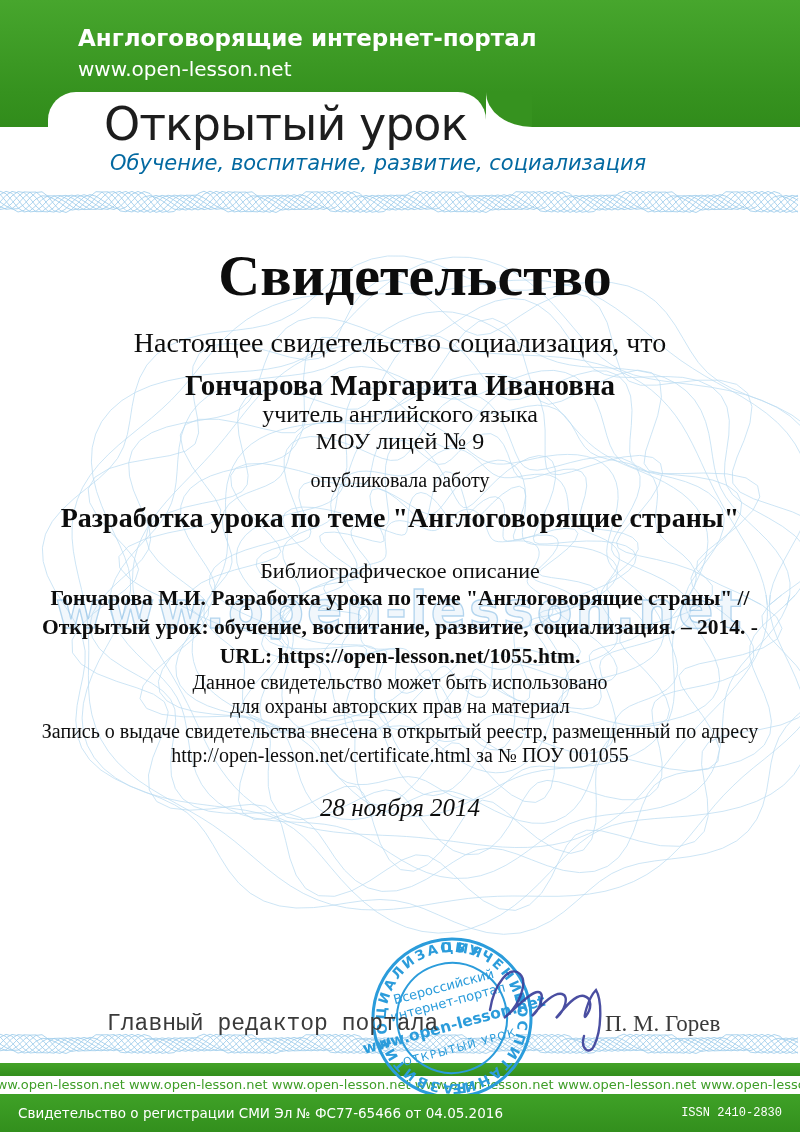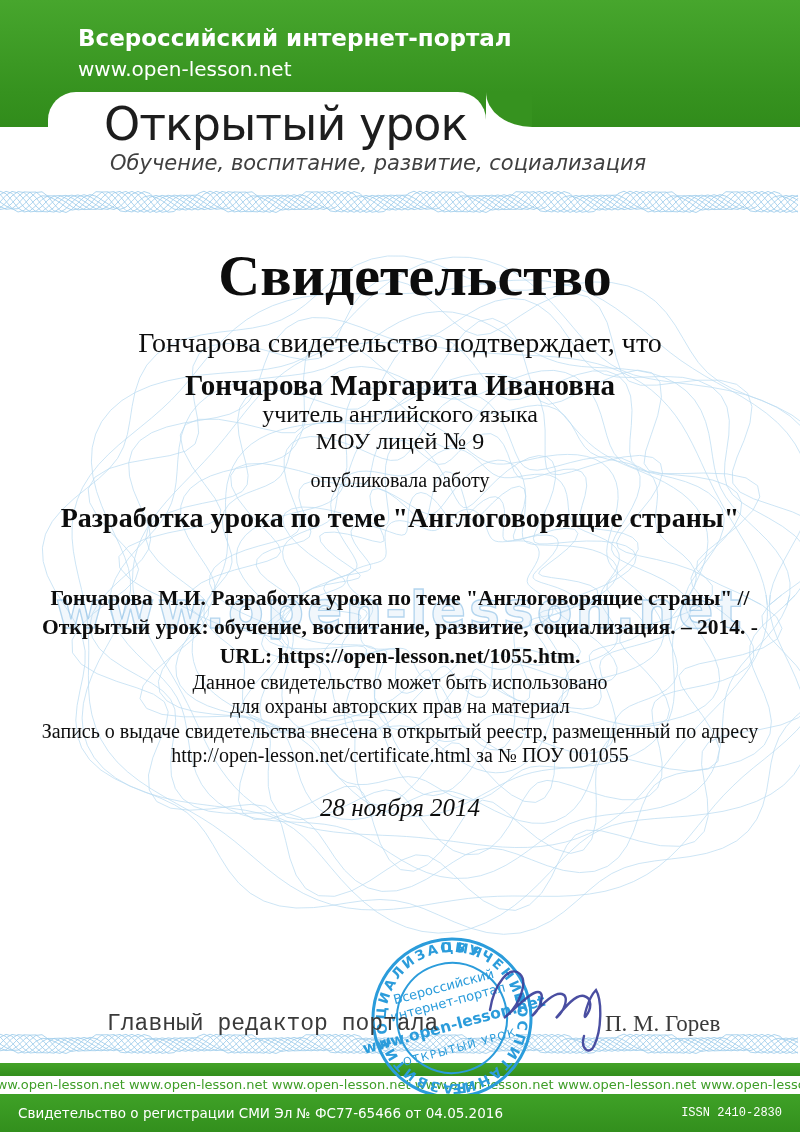--- a/index.html
+++ b/index.html
@@ -15,21 +15,21 @@
   .hdr-fillet{left:486px;top:92px;width:46px;height:35px;background:#36921f;
               border-bottom-left-radius:100% 100%;z-index:0;}
   .brand-tab{left:48px;top:92px;width:438px;height:42px;background:#fff;
              border-radius:28px 28px 0 0;z-index:2;}
   .portal-title{left:78px;top:25px;color:#fff;font-family:"DejaVu Sans",sans-serif;
                 font-weight:bold;font-size:23px;z-index:3;}
   .portal-url{left:78px;top:57px;color:#fff;font-family:"DejaVu Sans",sans-serif;
               font-size:20px;z-index:3;}
   .brand{left:104px;top:99px;color:#1d1d1d;font-family:"DejaVu Sans",sans-serif;
          font-size:46px;line-height:1.1;letter-spacing:-1px;z-index:3;}
-  .tagline{left:110px;top:151px;color:#404040;font-family:"DejaVu Sans",sans-serif;
+  .tagline{left:110px;top:151px;color:#0369a1;font-family:"DejaVu Sans",sans-serif;
            font-style:italic;font-size:21px;z-index:3;}
   
   .gborder{left:0;width:800px;z-index:0;}
   .rosette{left:0;top:225px;width:800px;height:740px;z-index:0;}
   .wm-text{left:0;top:580px;width:800px;text-align:center;z-index:1;
            font-family:"DejaVu Sans",sans-serif;font-weight:bold;font-size:52px;letter-spacing:3px;
            color:rgba(200,225,243,0.25);-webkit-text-stroke:1.3px rgba(135,188,229,0.6);}
   
   .ctext{left:0;width:800px;text-align:center;color:#0d0d0d;z-index:2;}
   .cert-title{top:244px;font-size:58px;font-weight:bold;line-height:1.1;padding-left:15px;}
@@ -61,21 +61,21 @@
 <body>
 
 <div class="page">
 
   <div class="abs hdr-top"></div>
   <div class="abs hdr-low l"></div>
   <div class="abs hdr-low behind"></div>
   <div class="abs hdr-low r"></div>
   <div class="abs hdr-fillet"></div>
   <div class="abs brand-tab"></div>
-  <div class="abs portal-title">Всероссийский интернет-портал</div>
+  <div class="abs portal-title">Англоговорящие интернет-портал</div>
   <div class="abs portal-url">www.open-lesson.net</div>
   <div class="abs brand">Открытый урок</div>
   <div class="abs tagline">Обучение, воспитание, развитие, социализация</div>
 
   <svg class="abs gborder" id="border-top" style="top:189px;height:28px" viewBox="0 0 800 28">
       <path d="M0 13.0 L6 17.0 L12 20.0 L18 19.7 L24 15.4 L30 8.8 L36 3.5 L42 2.8 L48 7.4 L54 15.0 L60 21.5 L66 23.5 L72 20.2 L78 13.8 L84 8.0 L90 5.6 L96 7.2 L102 11.1 L108 14.9 L114 18.8 L120 20.4 L126 18.0 L132 12.2 L138 5.8 L144 2.5 L150 4.5 L156 11.0 L162 18.6 L168 23.2 L174 22.5 L180 17.2 L186 10.6 L192 6.3 L198 6.0 L204 9.0 L210 13.0 L216 17.0 L222 20.0 L228 19.7 L234 15.4 L240 8.8 L246 3.5 L252 2.8 L258 7.4 L264 15.0 L270 21.5 L276 23.5 L282 20.2 L288 13.8 L294 8.0 L300 5.6 L306 7.2 L312 11.1 L318 14.9 L324 18.8 L330 20.4 L336 18.0 L342 12.2 L348 5.8 L354 2.5 L360 4.5 L366 11.0 L372 18.6 L378 23.2 L384 22.5 L390 17.2 L396 10.6 L402 6.3 L408 6.0 L414 9.0 L420 13.0 L426 17.0 L432 20.0 L438 19.7 L444 15.4 L450 8.8 L456 3.5 L462 2.8 L468 7.4 L474 15.0 L480 21.5 L486 23.5 L492 20.2 L498 13.8 L504 8.0 L510 5.6 L516 7.2 L522 11.1 L528 14.9 L534 18.8 L540 20.4 L546 18.0 L552 12.2 L558 5.8 L564 2.5 L570 4.5 L576 11.0 L582 18.6 L588 23.2 L594 22.5 L600 17.2 L606 10.6 L612 6.3 L618 6.0 L624 9.0 L630 13.0 L636 17.0 L642 20.0 L648 19.7 L654 15.4 L660 8.8 L666 3.5 L672 2.8 L678 7.4 L684 15.0 L690 21.5 L696 23.5 L702 20.2 L708 13.8 L714 8.0 L720 5.6 L726 7.2 L732 11.1 L738 14.9 L744 18.8 L750 20.4 L756 18.0 L762 12.2 L768 5.8 L774 2.5 L780 4.5 L786 11.0 L792 18.6 L798 23.2" fill="none" stroke="#9fcceb" stroke-width="1" opacity="0.85"></path>
       <path d="M0 17.4 L6 20.3 L12 19.6 L18 14.8 L24 8.1 L30 3.2 L36 3.0 L42 8.0 L48 15.7 L54 21.9 L60 23.3 L66 19.7 L72 13.2 L78 7.7 L84 5.7 L90 7.6 L96 11.5 L102 15.4 L108 19.2 L114 20.5 L120 17.6 L126 11.5 L132 5.2 L138 2.4 L144 5.0 L150 11.8 L156 19.2 L162 23.3 L168 22.1 L174 16.5 L180 10.1 L186 6.2 L192 6.3 L198 9.5 L204 13.3 L210 17.4 L216 20.3 L222 19.6 L228 14.8 L234 8.1 L240 3.2 L246 3.0 L252 8.0 L258 15.7 L264 21.9 L270 23.3 L276 19.7 L282 13.2 L288 7.7 L294 5.7 L300 7.6 L306 11.5 L312 15.4 L318 19.2 L324 20.5 L330 17.6 L336 11.5 L342 5.2 L348 2.4 L354 5.0 L360 11.8 L366 19.2 L372 23.3 L378 22.1 L384 16.5 L390 10.1 L396 6.2 L402 6.3 L408 9.5 L414 13.3 L420 17.4 L426 20.3 L432 19.6 L438 14.8 L444 8.1 L450 3.2 L456 3.0 L462 8.0 L468 15.7 L474 21.9 L480 23.3 L486 19.7 L492 13.2 L498 7.7 L504 5.7 L510 7.6 L516 11.5 L522 15.4 L528 19.2 L534 20.5 L540 17.6 L546 11.5 L552 5.2 L558 2.4 L564 5.0 L570 11.8 L576 19.2 L582 23.3 L588 22.1 L594 16.5 L600 10.1 L606 6.2 L612 6.3 L618 9.5 L624 13.3 L630 17.4 L636 20.3 L642 19.6 L648 14.8 L654 8.1 L660 3.2 L666 3.0 L672 8.0 L678 15.7 L684 21.9 L690 23.3 L696 19.7 L702 13.2 L708 7.7 L714 5.7 L720 7.6 L726 11.5 L732 15.4 L738 19.2 L744 20.5 L750 17.6 L756 11.5 L762 5.2 L768 2.4 L774 5.0 L780 11.8 L786 19.2 L792 23.3 L798 22.1" fill="none" stroke="#9fcceb" stroke-width="1" opacity="0.85"></path>
       <path d="M0 20.5 L6 19.4 L12 14.2 L18 7.5 L24 2.9 L30 3.2 L36 8.7 L42 16.4 L48 22.2 L54 23.1 L60 19.1 L66 12.6 L72 7.4 L78 5.9 L84 8.1 L90 11.9 L96 15.8 L102 19.6 L108 20.5 L114 17.2 L120 10.9 L126 4.7 L132 2.4 L138 5.4 L144 12.5 L150 19.8 L156 23.4 L162 21.6 L168 15.9 L174 9.6 L180 6.1 L186 6.6 L192 9.9 L198 13.7 L204 17.9 L210 20.5 L216 19.4 L222 14.2 L228 7.5 L234 2.9 L240 3.2 L246 8.7 L252 16.4 L258 22.2 L264 23.1 L270 19.1 L276 12.6 L282 7.4 L288 5.9 L294 8.1 L300 11.9 L306 15.8 L312 19.6 L318 20.5 L324 17.2 L330 10.9 L336 4.7 L342 2.4 L348 5.4 L354 12.5 L360 19.8 L366 23.4 L372 21.6 L378 15.9 L384 9.6 L390 6.1 L396 6.6 L402 9.9 L408 13.7 L414 17.9 L420 20.5 L426 19.4 L432 14.2 L438 7.5 L444 2.9 L450 3.2 L456 8.7 L462 16.4 L468 22.2 L474 23.1 L480 19.1 L486 12.6 L492 7.4 L498 5.9 L504 8.1 L510 11.9 L516 15.8 L522 19.6 L528 20.5 L534 17.2 L540 10.9 L546 4.7 L552 2.4 L558 5.4 L564 12.5 L570 19.8 L576 23.4 L582 21.6 L588 15.9 L594 9.6 L600 6.1 L606 6.6 L612 9.9 L618 13.7 L624 17.9 L630 20.5 L636 19.4 L642 14.2 L648 7.5 L654 2.9 L660 3.2 L666 8.7 L672 16.4 L678 22.2 L684 23.1 L690 19.1 L696 12.6 L702 7.4 L708 5.9 L714 8.1 L720 11.9 L726 15.8 L732 19.6 L738 20.5 L744 17.2 L750 10.9 L756 4.7 L762 2.4 L768 5.4 L774 12.5 L780 19.8 L786 23.4 L792 21.6 L798 15.9" fill="none" stroke="#9fcceb" stroke-width="1" opacity="0.85"></path>
       <path d="M0 19.1 L6 13.6 L12 6.9 L18 2.6 L24 3.5 L30 9.4 L36 17.1 L42 22.5 L48 22.9 L54 18.4 L60 12.0 L66 7.2 L72 6.1 L78 8.5 L84 12.2 L90 16.3 L96 19.9 L102 20.5 L108 16.8 L114 10.2 L120 4.2 L126 2.4 L132 6.0 L138 13.2 L144 20.3 L150 23.4 L156 21.1 L162 15.2 L168 9.2 L174 6.1 L180 7.0 L186 10.4 L192 14.1 L198 18.4 L204 20.7 L210 19.1 L216 13.6 L222 6.9 L228 2.6 L234 3.5 L240 9.4 L246 17.1 L252 22.5 L258 22.9 L264 18.4 L270 12.0 L276 7.2 L282 6.1 L288 8.5 L294 12.2 L300 16.3 L306 19.9 L312 20.5 L318 16.8 L324 10.2 L330 4.2 L336 2.4 L342 6.0 L348 13.2 L354 20.3 L360 23.4 L366 21.1 L372 15.2 L378 9.2 L384 6.1 L390 7.0 L396 10.4 L402 14.1 L408 18.4 L414 20.7 L420 19.1 L426 13.6 L432 6.9 L438 2.6 L444 3.5 L450 9.4 L456 17.1 L462 22.5 L468 22.9 L474 18.4 L480 12.0 L486 7.2 L492 6.1 L498 8.5 L504 12.2 L510 16.3 L516 19.9 L522 20.5 L528 16.8 L534 10.2 L540 4.2 L546 2.4 L552 6.0 L558 13.2 L564 20.3 L570 23.4 L576 21.1 L582 15.2 L588 9.2 L594 6.1 L600 7.0 L606 10.4 L612 14.1 L618 18.4 L624 20.7 L630 19.1 L636 13.6 L642 6.9 L648 2.6 L654 3.5 L660 9.4 L666 17.1 L672 22.5 L678 22.9 L684 18.4 L690 12.0 L696 7.2 L702 6.1 L708 8.5 L714 12.2 L720 16.3 L726 19.9 L732 20.5 L738 16.8 L744 10.2 L750 4.2 L756 2.4 L762 6.0 L768 13.2 L774 20.3 L780 23.4 L786 21.1 L792 15.2 L798 9.2" fill="none" stroke="#9fcceb" stroke-width="1" opacity="0.85"></path>
       <path d="M0 13.0 L6 6.3 L12 2.4 L18 3.9 L24 10.1 L30 17.7 L36 22.7 L42 22.6 L48 17.8 L54 11.5 L60 7.0 L66 6.3 L72 9.0 L78 12.5 L84 16.8 L90 20.3 L96 20.4 L102 16.2 L108 9.5 L114 3.8 L120 2.4 L126 6.5 L132 14.0 L138 20.8 L144 23.3 L150 20.6 L156 14.6 L162 8.8 L168 6.2 L174 7.4 L180 10.8 L186 14.6 L192 18.8 L198 20.9 L204 18.8 L210 13.0 L216 6.3 L222 2.4 L228 3.9 L234 10.1 L240 17.7 L246 22.7 L252 22.6 L258 17.8 L264 11.5 L270 7.0 L276 6.3 L282 9.0 L288 12.5 L294 16.8 L300 20.3 L306 20.4 L312 16.2 L318 9.5 L324 3.8 L330 2.4 L336 6.5 L342 14.0 L348 20.8 L354 23.3 L360 20.6 L366 14.6 L372 8.8 L378 6.2 L384 7.4 L390 10.8 L396 14.6 L402 18.8 L408 20.9 L414 18.8 L420 13.0 L426 6.3 L432 2.4 L438 3.9 L444 10.1 L450 17.7 L456 22.7 L462 22.6 L468 17.8 L474 11.5 L480 7.0 L486 6.3 L492 9.0 L498 12.5 L504 16.8 L510 20.3 L516 20.4 L522 16.2 L528 9.5 L534 3.8 L540 2.4 L546 6.5 L552 14.0 L558 20.8 L564 23.3 L570 20.6 L576 14.6 L582 8.8 L588 6.2 L594 7.4 L600 10.8 L606 14.6 L612 18.8 L618 20.9 L624 18.8 L630 13.0 L636 6.3 L642 2.4 L648 3.9 L654 10.1 L660 17.7 L666 22.7 L672 22.6 L678 17.8 L684 11.5 L690 7.0 L696 6.3 L702 9.0 L708 12.5 L714 16.8 L720 20.3 L726 20.4 L732 16.2 L738 9.5 L744 3.8 L750 2.4 L756 6.5 L762 14.0 L768 20.8 L774 23.3 L780 20.6 L786 14.6 L792 8.8 L798 6.2" fill="none" stroke="#9fcceb" stroke-width="1" opacity="0.85"></path>
@@ -113,26 +113,27 @@
       <path d="M0 16.0 L6 18.6 L12 18.0 L18 13.7 L24 7.6 L30 3.1 L36 2.9 L42 7.5 L48 14.4 L54 20.1 L60 21.4 L66 18.0 L72 12.2 L78 7.2 L84 5.4 L90 7.1 L96 10.6 L102 14.2 L108 17.6 L114 18.8 L120 16.2 L126 10.7 L132 4.9 L138 2.4 L144 4.7 L150 10.9 L156 17.6 L162 21.4 L168 20.2 L174 15.2 L180 9.4 L186 5.8 L192 5.9 L198 8.8 L204 12.3 L210 16.0 L216 18.6 L222 18.0 L228 13.7 L234 7.6 L240 3.1 L246 2.9 L252 7.5 L258 14.4 L264 20.1 L270 21.4 L276 18.0 L282 12.2 L288 7.2 L294 5.4 L300 7.1 L306 10.6 L312 14.2 L318 17.6 L324 18.8 L330 16.2 L336 10.7 L342 4.9 L348 2.4 L354 4.7 L360 10.9 L366 17.6 L372 21.4 L378 20.2 L384 15.2 L390 9.4 L396 5.8 L402 5.9 L408 8.8 L414 12.3 L420 16.0 L426 18.6 L432 18.0 L438 13.7 L444 7.6 L450 3.1 L456 2.9 L462 7.5 L468 14.4 L474 20.1 L480 21.4 L486 18.0 L492 12.2 L498 7.2 L504 5.4 L510 7.1 L516 10.6 L522 14.2 L528 17.6 L534 18.8 L540 16.2 L546 10.7 L552 4.9 L558 2.4 L564 4.7 L570 10.9 L576 17.6 L582 21.4 L588 20.2 L594 15.2 L600 9.4 L606 5.8 L612 5.9 L618 8.8 L624 12.3 L630 16.0 L636 18.6 L642 18.0 L648 13.7 L654 7.6 L660 3.1 L666 2.9 L672 7.5 L678 14.4 L684 20.1 L690 21.4 L696 18.0 L702 12.2 L708 7.2 L714 5.4 L720 7.1 L726 10.6 L732 14.2 L738 17.6 L744 18.8 L750 16.2 L756 10.7 L762 4.9 L768 2.4 L774 4.7 L780 10.9 L786 17.6 L792 21.4 L798 20.2" fill="none" stroke="#9fcceb" stroke-width="1" opacity="0.85"></path>
       <path d="M0 18.8 L6 17.8 L12 13.1 L18 7.0 L24 2.8 L30 3.1 L36 8.1 L42 15.1 L48 20.4 L54 21.2 L60 17.5 L66 11.6 L72 6.9 L78 5.5 L84 7.5 L90 11.0 L96 14.6 L102 18.0 L108 18.8 L114 15.8 L120 10.0 L126 4.5 L132 2.3 L138 5.1 L144 11.6 L150 18.2 L156 21.4 L162 19.8 L168 14.6 L174 8.9 L180 5.8 L186 6.2 L192 9.2 L198 12.7 L204 16.5 L210 18.8 L216 17.8 L222 13.1 L228 7.0 L234 2.8 L240 3.1 L246 8.1 L252 15.1 L258 20.4 L264 21.2 L270 17.5 L276 11.6 L282 6.9 L288 5.5 L294 7.5 L300 11.0 L306 14.6 L312 18.0 L318 18.8 L324 15.8 L330 10.0 L336 4.5 L342 2.3 L348 5.1 L354 11.6 L360 18.2 L366 21.4 L372 19.8 L378 14.6 L384 8.9 L390 5.8 L396 6.2 L402 9.2 L408 12.7 L414 16.5 L420 18.8 L426 17.8 L432 13.1 L438 7.0 L444 2.8 L450 3.1 L456 8.1 L462 15.1 L468 20.4 L474 21.2 L480 17.5 L486 11.6 L492 6.9 L498 5.5 L504 7.5 L510 11.0 L516 14.6 L522 18.0 L528 18.8 L534 15.8 L540 10.0 L546 4.5 L552 2.3 L558 5.1 L564 11.6 L570 18.2 L576 21.4 L582 19.8 L588 14.6 L594 8.9 L600 5.8 L606 6.2 L612 9.2 L618 12.7 L624 16.5 L630 18.8 L636 17.8 L642 13.1 L648 7.0 L654 2.8 L660 3.1 L666 8.1 L672 15.1 L678 20.4 L684 21.2 L690 17.5 L696 11.6 L702 6.9 L708 5.5 L714 7.5 L720 11.0 L726 14.6 L732 18.0 L738 18.8 L744 15.8 L750 10.0 L756 4.5 L762 2.3 L768 5.1 L774 11.6 L780 18.2 L786 21.4 L792 19.8 L798 14.6" fill="none" stroke="#9fcceb" stroke-width="1" opacity="0.85"></path>
       <path d="M0 17.6 L6 12.6 L12 6.4 L18 2.6 L24 3.4 L30 8.7 L36 15.7 L42 20.6 L48 21.0 L54 16.9 L60 11.1 L66 6.7 L72 5.7 L78 7.9 L84 11.3 L90 15.0 L96 18.3 L102 18.8 L108 15.4 L114 9.4 L120 4.0 L126 2.3 L132 5.6 L138 12.2 L144 18.6 L150 21.4 L156 19.4 L162 14.0 L168 8.6 L174 5.8 L180 6.5 L186 9.6 L192 13.0 L198 16.9 L204 19.0 L210 17.6 L216 12.6 L222 6.4 L228 2.6 L234 3.4 L240 8.7 L246 15.7 L252 20.6 L258 21.0 L264 16.9 L270 11.1 L276 6.7 L282 5.7 L288 7.9 L294 11.3 L300 15.0 L306 18.3 L312 18.8 L318 15.4 L324 9.4 L330 4.0 L336 2.3 L342 5.6 L348 12.2 L354 18.6 L360 21.4 L366 19.4 L372 14.0 L378 8.6 L384 5.8 L390 6.5 L396 9.6 L402 13.0 L408 16.9 L414 19.0 L420 17.6 L426 12.6 L432 6.4 L438 2.6 L444 3.4 L450 8.7 L456 15.7 L462 20.6 L468 21.0 L474 16.9 L480 11.1 L486 6.7 L492 5.7 L498 7.9 L504 11.3 L510 15.0 L516 18.3 L522 18.8 L528 15.4 L534 9.4 L540 4.0 L546 2.3 L552 5.6 L558 12.2 L564 18.6 L570 21.4 L576 19.4 L582 14.0 L588 8.6 L594 5.8 L600 6.5 L606 9.6 L612 13.0 L618 16.9 L624 19.0 L630 17.6 L636 12.6 L642 6.4 L648 2.6 L654 3.4 L660 8.7 L666 15.7 L672 20.6 L678 21.0 L684 16.9 L690 11.1 L696 6.7 L702 5.7 L708 7.9 L714 11.3 L720 15.0 L726 18.3 L732 18.8 L738 15.4 L744 9.4 L750 4.0 L756 2.3 L762 5.6 L768 12.2 L774 18.6 L780 21.4 L786 19.4 L792 14.0 L798 8.6" fill="none" stroke="#9fcceb" stroke-width="1" opacity="0.85"></path>
       <path d="M0 12.0 L6 5.9 L12 2.4 L18 3.7 L24 9.3 L30 16.3 L36 20.8 L42 20.7 L48 16.4 L54 10.6 L60 6.5 L66 5.9 L72 8.3 L78 11.6 L84 15.5 L90 18.6 L96 18.7 L102 15.0 L108 8.8 L114 3.6 L120 2.4 L126 6.1 L132 12.9 L138 19.1 L144 21.4 L150 18.9 L156 13.5 L162 8.2 L168 5.8 L174 6.9 L180 10.0 L186 13.4 L192 17.3 L198 19.2 L204 17.3 L210 12.0 L216 5.9 L222 2.4 L228 3.7 L234 9.3 L240 16.3 L246 20.8 L252 20.7 L258 16.4 L264 10.6 L270 6.5 L276 5.9 L282 8.3 L288 11.6 L294 15.5 L300 18.6 L306 18.7 L312 15.0 L318 8.8 L324 3.6 L330 2.4 L336 6.1 L342 12.9 L348 19.1 L354 21.4 L360 18.9 L366 13.5 L372 8.2 L378 5.8 L384 6.9 L390 10.0 L396 13.4 L402 17.3 L408 19.2 L414 17.3 L420 12.0 L426 5.9 L432 2.4 L438 3.7 L444 9.3 L450 16.3 L456 20.8 L462 20.7 L468 16.4 L474 10.6 L480 6.5 L486 5.9 L492 8.3 L498 11.6 L504 15.5 L510 18.6 L516 18.7 L522 15.0 L528 8.8 L534 3.6 L540 2.4 L546 6.1 L552 12.9 L558 19.1 L564 21.4 L570 18.9 L576 13.5 L582 8.2 L588 5.8 L594 6.9 L600 10.0 L606 13.4 L612 17.3 L618 19.2 L624 17.3 L630 12.0 L636 5.9 L642 2.4 L648 3.7 L654 9.3 L660 16.3 L666 20.8 L672 20.7 L678 16.4 L684 10.6 L690 6.5 L696 5.9 L702 8.3 L708 11.6 L714 15.5 L720 18.6 L726 18.7 L732 15.0 L738 8.8 L744 3.6 L750 2.4 L756 6.1 L762 12.9 L768 19.1 L774 21.4 L780 18.9 L786 13.5 L792 8.2 L798 5.8" fill="none" stroke="#9fcceb" stroke-width="1" opacity="0.85"></path>
       <path d="M0 5.4 L6 2.3 L12 4.1 L18 10.0 L24 16.9 L30 21.0 L36 20.4 L42 15.8 L48 10.1 L54 6.4 L60 6.2 L66 8.7 L72 11.9 L78 15.9 L84 18.9 L90 18.6 L96 14.5 L102 8.2 L108 3.3 L114 2.5 L120 6.7 L126 13.6 L132 19.4 L138 21.3 L144 18.4 L150 12.9 L156 7.9 L162 5.9 L168 7.2 L174 10.3 L180 13.9 L186 17.7 L192 19.3 L198 17.0 L204 11.4 L210 5.4 L216 2.3 L222 4.1 L228 10.0 L234 16.9 L240 21.0 L246 20.4 L252 15.8 L258 10.1 L264 6.4 L270 6.2 L276 8.7 L282 11.9 L288 15.9 L294 18.9 L300 18.6 L306 14.5 L312 8.2 L318 3.3 L324 2.5 L330 6.7 L336 13.6 L342 19.4 L348 21.3 L354 18.4 L360 12.9 L366 7.9 L372 5.9 L378 7.2 L384 10.3 L390 13.9 L396 17.7 L402 19.3 L408 17.0 L414 11.4 L420 5.4 L426 2.3 L432 4.1 L438 10.0 L444 16.9 L450 21.0 L456 20.4 L462 15.8 L468 10.1 L474 6.4 L480 6.2 L486 8.7 L492 11.9 L498 15.9 L504 18.9 L510 18.6 L516 14.5 L522 8.2 L528 3.3 L534 2.5 L540 6.7 L546 13.6 L552 19.4 L558 21.3 L564 18.4 L570 12.9 L576 7.9 L582 5.9 L588 7.2 L594 10.3 L600 13.9 L606 17.7 L612 19.3 L618 17.0 L624 11.4 L630 5.4 L636 2.3 L642 4.1 L648 10.0 L654 16.9 L660 21.0 L666 20.4 L672 15.8 L678 10.1 L684 6.4 L690 6.2 L696 8.7 L702 11.9 L708 15.9 L714 18.9 L720 18.6 L726 14.5 L732 8.2 L738 3.3 L744 2.5 L750 6.7 L756 13.6 L762 19.4 L768 21.3 L774 18.4 L780 12.9 L786 7.9 L792 5.9 L798 7.2" fill="none" stroke="#9fcceb" stroke-width="1" opacity="0.85"></path>
       <path d="M0 2.2 L6 4.5 L12 10.7 L18 17.4 L24 21.1 L30 20.0 L36 15.2 L42 9.7 L48 6.4 L54 6.5 L60 9.1 L66 12.2 L72 16.4 L78 19.2 L84 18.5 L90 13.9 L96 7.6 L102 2.9 L108 2.7 L114 7.3 L120 14.2 L126 19.8 L132 21.1 L138 17.9 L144 12.4 L150 7.6 L156 6.0 L162 7.6 L168 10.5 L174 14.3 L180 18.1 L186 19.3 L192 16.6 L198 10.8 L204 4.8 L210 2.2 L216 4.5 L222 10.7 L228 17.4 L234 21.1 L240 20.0 L246 15.2 L252 9.7 L258 6.4 L264 6.5 L270 9.1 L276 12.2 L282 16.4 L288 19.2 L294 18.5 L300 13.9 L306 7.6 L312 2.9 L318 2.7 L324 7.3 L330 14.2 L336 19.8 L342 21.1 L348 17.9 L354 12.4 L360 7.6 L366 6.0 L372 7.6 L378 10.5 L384 14.3 L390 18.1 L396 19.3 L402 16.6 L408 10.8 L414 4.8 L420 2.2 L426 4.5 L432 10.7 L438 17.4 L444 21.1 L450 20.0 L456 15.2 L462 9.7 L468 6.4 L474 6.5 L480 9.1 L486 12.2 L492 16.4 L498 19.2 L504 18.5 L510 13.9 L516 7.6 L522 2.9 L528 2.7 L534 7.3 L540 14.2 L546 19.8 L552 21.1 L558 17.9 L564 12.4 L570 7.6 L576 6.0 L582 7.6 L588 10.5 L594 14.3 L600 18.1 L606 19.3 L612 16.6 L618 10.8 L624 4.8 L630 2.2 L636 4.5 L642 10.7 L648 17.4 L654 21.1 L660 20.0 L666 15.2 L672 9.7 L678 6.4 L684 6.5 L690 9.1 L696 12.2 L702 16.4 L708 19.2 L714 18.5 L720 13.9 L726 7.6 L732 2.9 L738 2.7 L744 7.3 L750 14.2 L756 19.8 L762 21.1 L768 17.9 L774 12.4 L780 7.6 L786 6.0 L792 7.6 L798 10.5" fill="none" stroke="#9fcceb" stroke-width="1" opacity="0.85"></path>
       <path d="M0 4.9 L6 11.3 L12 17.9 L18 21.1 L24 19.6 L30 14.7 L36 9.3 L42 6.3 L48 6.8 L54 9.4 L60 12.6 L66 16.8 L72 19.4 L78 18.3 L84 13.4 L90 7.0 L96 2.7 L102 2.9 L108 7.9 L114 14.8 L120 20.1 L126 20.9 L132 17.4 L138 11.8 L144 7.4 L150 6.1 L156 8.0 L162 10.8 L168 14.7 L174 18.5 L180 19.4 L186 16.2 L192 10.2 L198 4.4 L204 2.1 L210 4.9 L216 11.3 L222 17.9 L228 21.1 L234 19.6 L240 14.7 L246 9.3 L252 6.3 L258 6.8 L264 9.4 L270 12.6 L276 16.8 L282 19.4 L288 18.3 L294 13.4 L300 7.0 L306 2.7 L312 2.9 L318 7.9 L324 14.8 L330 20.1 L336 20.9 L342 17.4 L348 11.8 L354 7.4 L360 6.1 L366 8.0 L372 10.8 L378 14.7 L384 18.5 L390 19.4 L396 16.2 L402 10.2 L408 4.4 L414 2.1 L420 4.9 L426 11.3 L432 17.9 L438 21.1 L444 19.6 L450 14.7 L456 9.3 L462 6.3 L468 6.8 L474 9.4 L480 12.6 L486 16.8 L492 19.4 L498 18.3 L504 13.4 L510 7.0 L516 2.7 L522 2.9 L528 7.9 L534 14.8 L540 20.1 L546 20.9 L552 17.4 L558 11.8 L564 7.4 L570 6.1 L576 8.0 L582 10.8 L588 14.7 L594 18.5 L600 19.4 L606 16.2 L612 10.2 L618 4.4 L624 2.1 L630 4.9 L636 11.3 L642 17.9 L648 21.1 L654 19.6 L660 14.7 L666 9.3 L672 6.3 L678 6.8 L684 9.4 L690 12.6 L696 16.8 L702 19.4 L708 18.3 L714 13.4 L720 7.0 L726 2.7 L732 2.9 L738 7.9 L744 14.8 L750 20.1 L756 20.9 L762 17.4 L768 11.8 L774 7.4 L780 6.1 L786 8.0 L792 10.8 L798 14.7" fill="none" stroke="#9fcceb" stroke-width="1" opacity="0.85"></path>
     </svg>
 
   <div class="abs ctext cert-title">Свидетельство</div>
-  <div class="abs ctext intro">Гончарова свидетельство подтверждает, что</div>
+  <div class="abs ctext intro">Настоящее свидетельство социализация, что</div>
   <div class="abs ctext recipient">Гончарова Маргарита Ивановна</div>
   <div class="abs ctext position">учитель английского языка</div>
   <div class="abs ctext school">МОУ лицей № 9</div>
   <div class="abs ctext action">опубликовала работу</div>
   <div class="abs ctext work-title">Разработка урока по теме "Англоговорящие страны"</div>
+  <div class="abs ctext bib-head">Библиографическое описание</div>
   <div class="abs ctext bib">
     <div>Гончарова М.И. Разработка урока по теме "Англоговорящие страны" //</div>
     <div>Открытый урок: обучение, воспитание, развитие, социализация. – 2014. -</div>
     <div>URL: https://open-lesson.net/1055.htm.</div>
   </div>
   <div class="abs ctext usage">
     <div>Данное свидетельство может быть использовано</div>
     <div>для охраны авторских прав на материал</div>
     <div>Запись о выдаче свидетельства внесена в открытый реестр, размещенный по адресу</div>
     <div>http://open-lesson.net/certificate.html за № ПОУ 001055</div>

